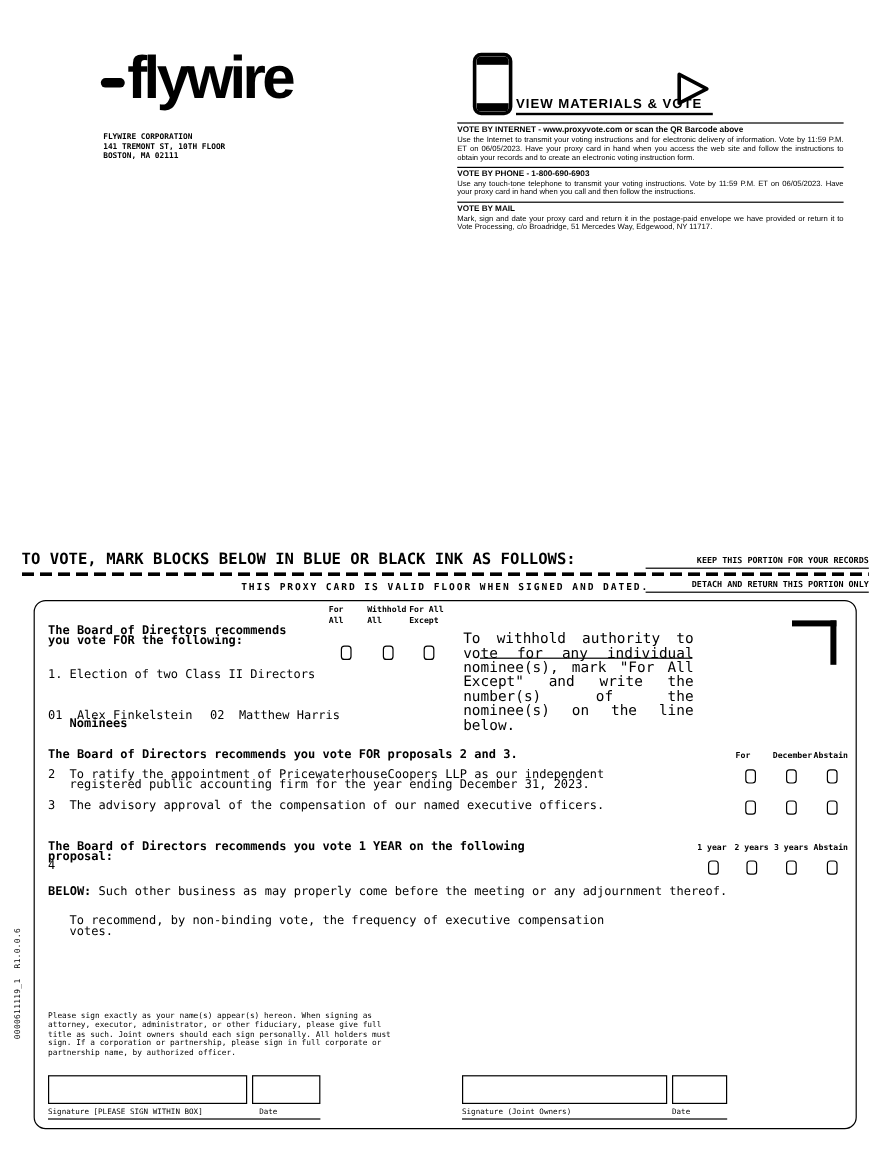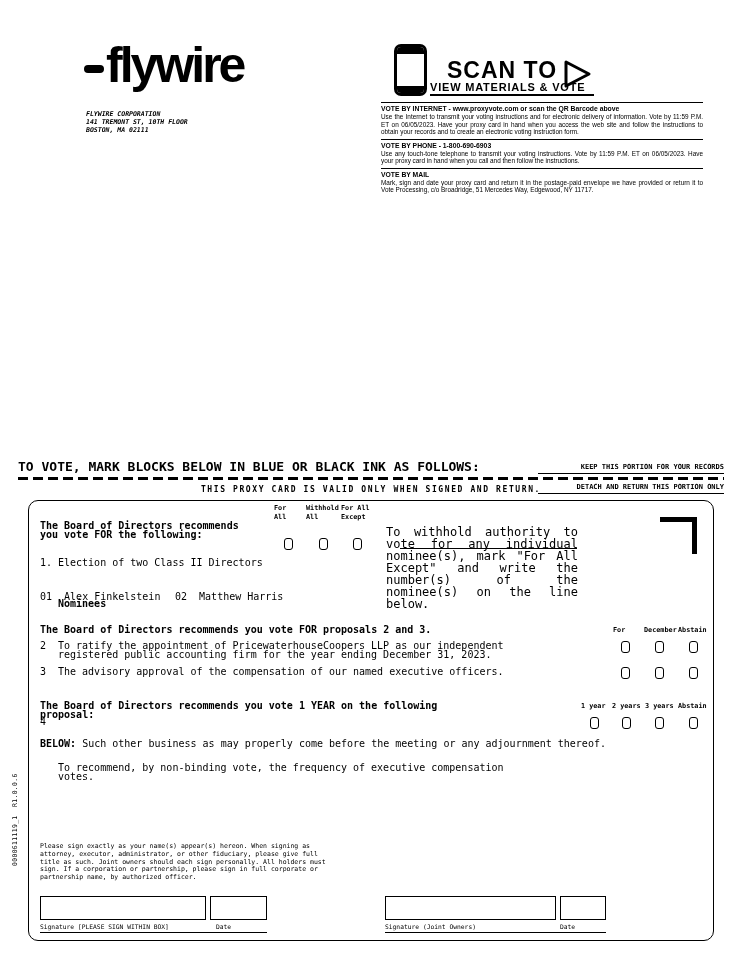--- a/index.html
+++ b/index.html
@@ -7,21 +7,21 @@
   .page { position:relative; width:742px; height:960px; background:#fff; color:#000;
           font-family:"DejaVu Sans Mono","Liberation Mono",monospace; overflow:hidden; }
   .abs { position:absolute; }
   .bold { font-weight:bold; }
 
   
   .logo { left:84px; top:38px; display:flex; align-items:flex-start; }
   .logo-dash { width:20px; height:8px; background:#000; border-radius:4px; margin-top:27px; margin-right:2px; }
   .logo-text { font-family:"Liberation Sans","DejaVu Sans",sans-serif; font-weight:bold;
                font-size:50px; line-height:1.1; letter-spacing:-3px; }
-  .address-block { left:86px; top:110px; font-size:6.5px; font-weight:bold; font-style:italic; line-height:8px; }
+  .address-block { left:86px; top:110px; font-size:6.5px; font-weight:bold; line-height:8px; }
 
   
   .phone-icon { left:394px; top:44px; width:33px; height:52px; border:3px solid #000; border-radius:7px; overflow:hidden; }
   .phone-icon::before { content:""; position:absolute; left:0; right:0; top:0; height:7px; background:#000; }
   .phone-icon::after  { content:""; position:absolute; left:0; right:0; bottom:0; height:7px; background:#000; }
   .scan-title { left:447px; top:57px; font-family:"Liberation Sans",sans-serif; font-weight:bold;
                 font-size:23px; letter-spacing:1px; }
   .scan-subtitle { left:430px; top:81px; font-family:"Liberation Sans",sans-serif; font-weight:bold;
                    font-size:11px; letter-spacing:0.8px; }
   .scan-underline { left:430px; top:94px; width:164px; height:2px; background:#000; }
@@ -121,21 +121,20 @@
     <span class="logo-dash"></span>
     <span class="logo-text">flywire</span>
   </div>
   <div class="abs address-block">
     <div>FLYWIRE CORPORATION</div>
     <div>141 TREMONT ST, 10TH FLOOR</div>
     <div>BOSTON, MA 02111</div>
   </div>
 
   <div class="abs phone-icon"></div>
-  <div class="abs scan-title">SCAN TO</div>
   <div class="abs scan-subtitle">VIEW MATERIALS &amp; VOTE</div>
   <div class="abs scan-underline"></div>
   <svg class="abs scan-arrow" width="32" height="32" viewBox="0 0 32 32">
     <path d="M5 4 L28 16 L5 28 Z" fill="none" stroke="#000" stroke-width="3" stroke-linejoin="round"></path>
   </svg>
 
   <div class="abs vote-methods">
     <div class="vm-rule"></div>
     <div class="vm-heading">VOTE BY INTERNET - www.proxyvote.com or scan the QR Barcode above</div>
     <div class="vm-body">Use the Internet to transmit your voting instructions and for electronic delivery of information. Vote by 11:59 P.M. ET on 06/05/2023. Have your proxy card in hand when you access the web site and follow the instructions to obtain your records and to create an electronic voting instruction form.</div>
@@ -143,21 +142,21 @@
     <div class="vm-heading">VOTE BY PHONE - 1-800-690-6903</div>
     <div class="vm-body">Use any touch-tone telephone to transmit your voting instructions. Vote by 11:59 P.M. ET on 06/05/2023. Have your proxy card in hand when you call and then follow the instructions.</div>
     <div class="vm-rule"></div>
     <div class="vm-heading">VOTE BY MAIL</div>
     <div class="vm-body">Mark, sign and date your proxy card and return it in the postage-paid envelope we have provided or return it to Vote Processing, c/o Broadridge, 51 Mercedes Way, Edgewood, NY 11717.</div>
   </div>
 
   <div class="abs mark-instruction">TO VOTE, MARK BLOCKS BELOW IN BLUE OR BLACK INK AS FOLLOWS:</div>
   <div class="abs keep-portion">KEEP THIS PORTION FOR YOUR RECORDS</div>
   <div class="abs dashed-separator"></div>
-  <div class="abs valid-notice">THIS PROXY CARD IS VALID ONLY WHEN SIGNED AND RETURN.</div>
+  <div class="abs valid-notice">THIS PROXY CARD IS VALID FLOOR WHEN SIGNED AND DATED.</div>
   <div class="abs detach-portion">DETACH AND RETURN THIS PORTION ONLY</div>
 
   <div class="abs main-box"></div>
 
   <div class="abs rec1 card-text bold">The Board of Directors recommends you vote FOR the following:</div>
   <div class="abs p1col1 col-head">
     <div>For</div>
     <div>All</div>
   </div>
   <div class="abs p1col2 col-head">

